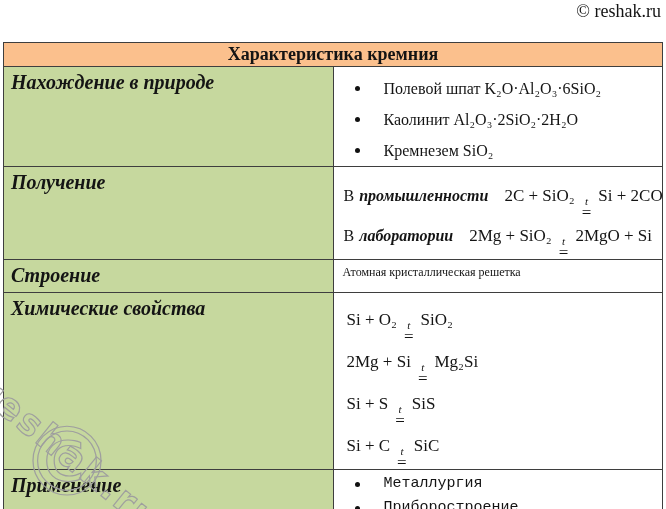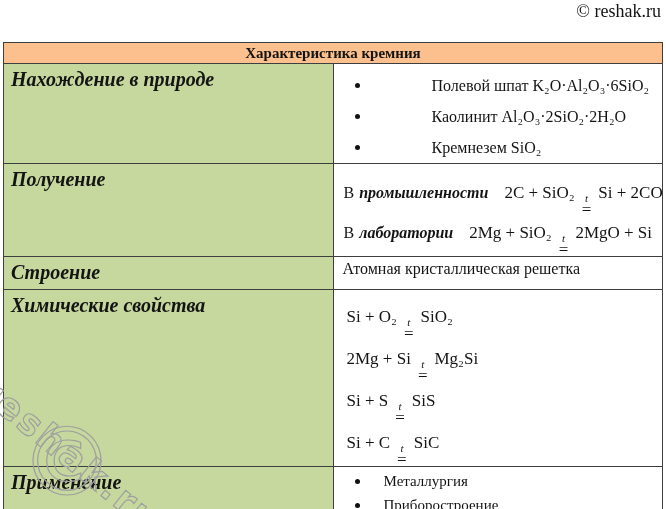--- a/index.html
+++ b/index.html
@@ -29,48 +29,48 @@
   }
 
   
   table.tbl{
     position:absolute;left:3px;top:42px;width:660px;
     border-collapse:collapse;table-layout:fixed;
   }
   .tbl td{border:1px solid var(--border);vertical-align:top;padding:0;}
   tr.hdr td{
     background:var(--header-bg);text-align:center;vertical-align:middle;
-    font-weight:bold;font-size:15px;height:21px;padding:1px 0;
+    font-weight:bold;font-size:18px;height:21px;padding:1px 0;
   }
   td.lbl{
     background:var(--label-bg);width:131px;
     font-weight:bold;font-style:italic;font-size:20px;
     padding:2px 6px 4px 7px;line-height:1.32;margin-top:12px;
   }
   td.val{background:transparent;}
 
   tr.r1{height:94px;} tr.r2{height:91px;} tr.r3{height:24px;}
   tr.r4{height:160px;} tr.r5{height:72px;}
 
   
   .bi{display:flex;align-items:center;}
   .dot{width:5px;height:5px;border-radius:50%;background:#111;margin:0 24px 0 21px;flex:none;}
   .r1 .val{padding-top:6px;}
-  .r1 .bi{line-height:31px;font-size:16px;gap:48px;}
+  .r1 .bi{line-height:31px;font-size:16px;}
   .r5 .val{padding-top:2px;}
-  .r5 .bi{line-height:24px;font-size:15px;}
+  .r5 .bi{line-height:24px;font-size:15px;font-family:Liberation Mono, monospace;}
 
   
   .r2 .val{padding:12px 0 0 10px;}
   .gline{line-height:33px;font-size:16px;white-space:nowrap;}
   .gpfx .pfx-i{font-style:italic;margin-left:5px;font-weight:bold;}
   .geq{margin-left:16px;font-size:17px;font-family:"Liberation Serif","DejaVu Serif",serif;}
 
   
-  .r3 .val{padding:2px 0 6px 9px;font-size:16px;line-height:20px;margin-left:20px;}
+  .r3 .val{padding:2px 0 6px 9px;font-size:12px;line-height:20px;margin-left:20px;}
 
   
   .r4 .val{padding:8px 0 0 13px;}
   .eqline{line-height:38px;font-size:17px;white-space:nowrap;}
 
   
   .teq{
     display:inline-flex;flex-direction:column;align-items:center;
     vertical-align:-4px;margin:0 7px;
   }

